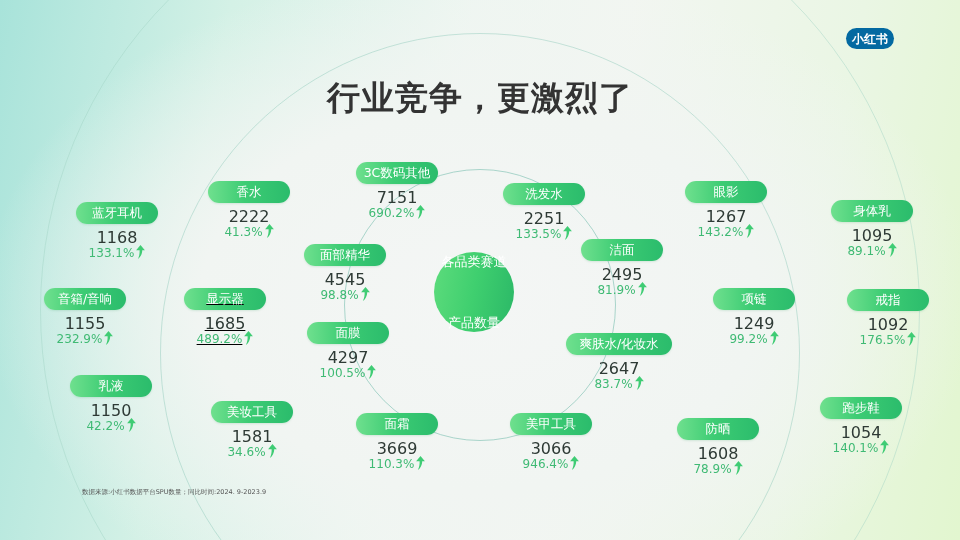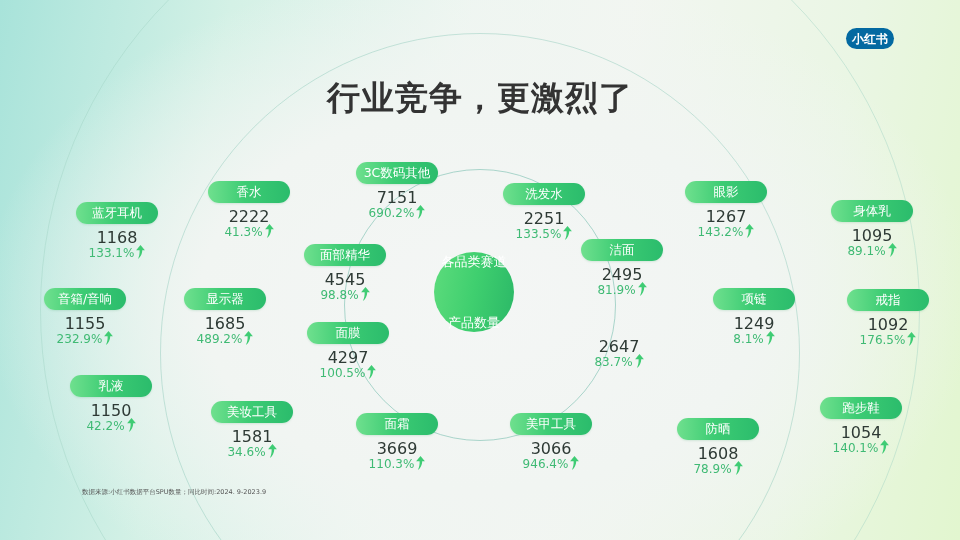--- a/index.html
+++ b/index.html
@@ -81,21 +81,21 @@
 </div>
 
 <div class="node" style="left:43px; top:288px;">
   <span class="pill">音箱/音响</span>
   <span class="count">1155</span>
   <span class="growth"><span>232.9%</span><svg class="arrow" viewBox="0 0 10 16">
         <path d="M5 0 L10 6 L7 6 C7 10 5 14 2 16 C4 12 4 9 4 6 L0 6 Z" fill="#3fcc74"></path>
       </svg></span>
 </div>
 
-<div class="node" style="left:183px; top:288px;">
+<div class="node" style="left:183px; top:288px;text-decoration:underline;">
   <span class="pill">显示器</span>
   <span class="count">1685</span>
   <span class="growth"><span>489.2%</span><svg class="arrow" viewBox="0 0 10 16">
         <path d="M5 0 L10 6 L7 6 C7 10 5 14 2 16 C4 12 4 9 4 6 L0 6 Z" fill="#3fcc74"></path>
       </svg></span>
 </div>
 
 <div class="node" style="left:69px; top:375px;">
   <span class="pill">乳液</span>
   <span class="count">1150</span>
@@ -146,20 +146,21 @@
 
 <div class="node" style="left:306px; top:322px;">
   <span class="pill">面膜</span>
   <span class="count">4297</span>
   <span class="growth"><span>100.5%</span><svg class="arrow" viewBox="0 0 10 16">
         <path d="M5 0 L10 6 L7 6 C7 10 5 14 2 16 C4 12 4 9 4 6 L0 6 Z" fill="#3fcc74"></path>
       </svg></span>
 </div>
 
 <div class="node" style="left:564px; top:333px; width:110px;">
+  <span class="pill" style="width:106px;">爽肤水/化妆水</span>
   <span class="count">2647</span>
   <span class="growth"><span>83.7%</span><svg class="arrow" viewBox="0 0 10 16">
         <path d="M5 0 L10 6 L7 6 C7 10 5 14 2 16 C4 12 4 9 4 6 L0 6 Z" fill="#3fcc74"></path>
       </svg></span>
 </div>
 
 <div class="node" style="left:355px; top:413px;">
   <span class="pill">面霜</span>
   <span class="count">3669</span>
   <span class="growth"><span>110.3%</span><svg class="arrow" viewBox="0 0 10 16">
@@ -187,21 +188,21 @@
   <span class="pill">身体乳</span>
   <span class="count">1095</span>
   <span class="growth"><span>89.1%</span><svg class="arrow" viewBox="0 0 10 16">
         <path d="M5 0 L10 6 L7 6 C7 10 5 14 2 16 C4 12 4 9 4 6 L0 6 Z" fill="#3fcc74"></path>
       </svg></span>
 </div>
 
 <div class="node" style="left:712px; top:288px;">
   <span class="pill">项链</span>
   <span class="count">1249</span>
-  <span class="growth"><span>8.1%</span><svg class="arrow" viewBox="0 0 10 16">
+  <span class="growth"><span>99.2%</span><svg class="arrow" viewBox="0 0 10 16">
         <path d="M5 0 L10 6 L7 6 C7 10 5 14 2 16 C4 12 4 9 4 6 L0 6 Z" fill="#3fcc74"></path>
       </svg></span>
 </div>
 
 <div class="node" style="left:846px; top:289px;">
   <span class="pill">戒指</span>
   <span class="count">1092</span>
   <span class="growth"><span>176.5%</span><svg class="arrow" viewBox="0 0 10 16">
         <path d="M5 0 L10 6 L7 6 C7 10 5 14 2 16 C4 12 4 9 4 6 L0 6 Z" fill="#3fcc74"></path>
       </svg></span>

